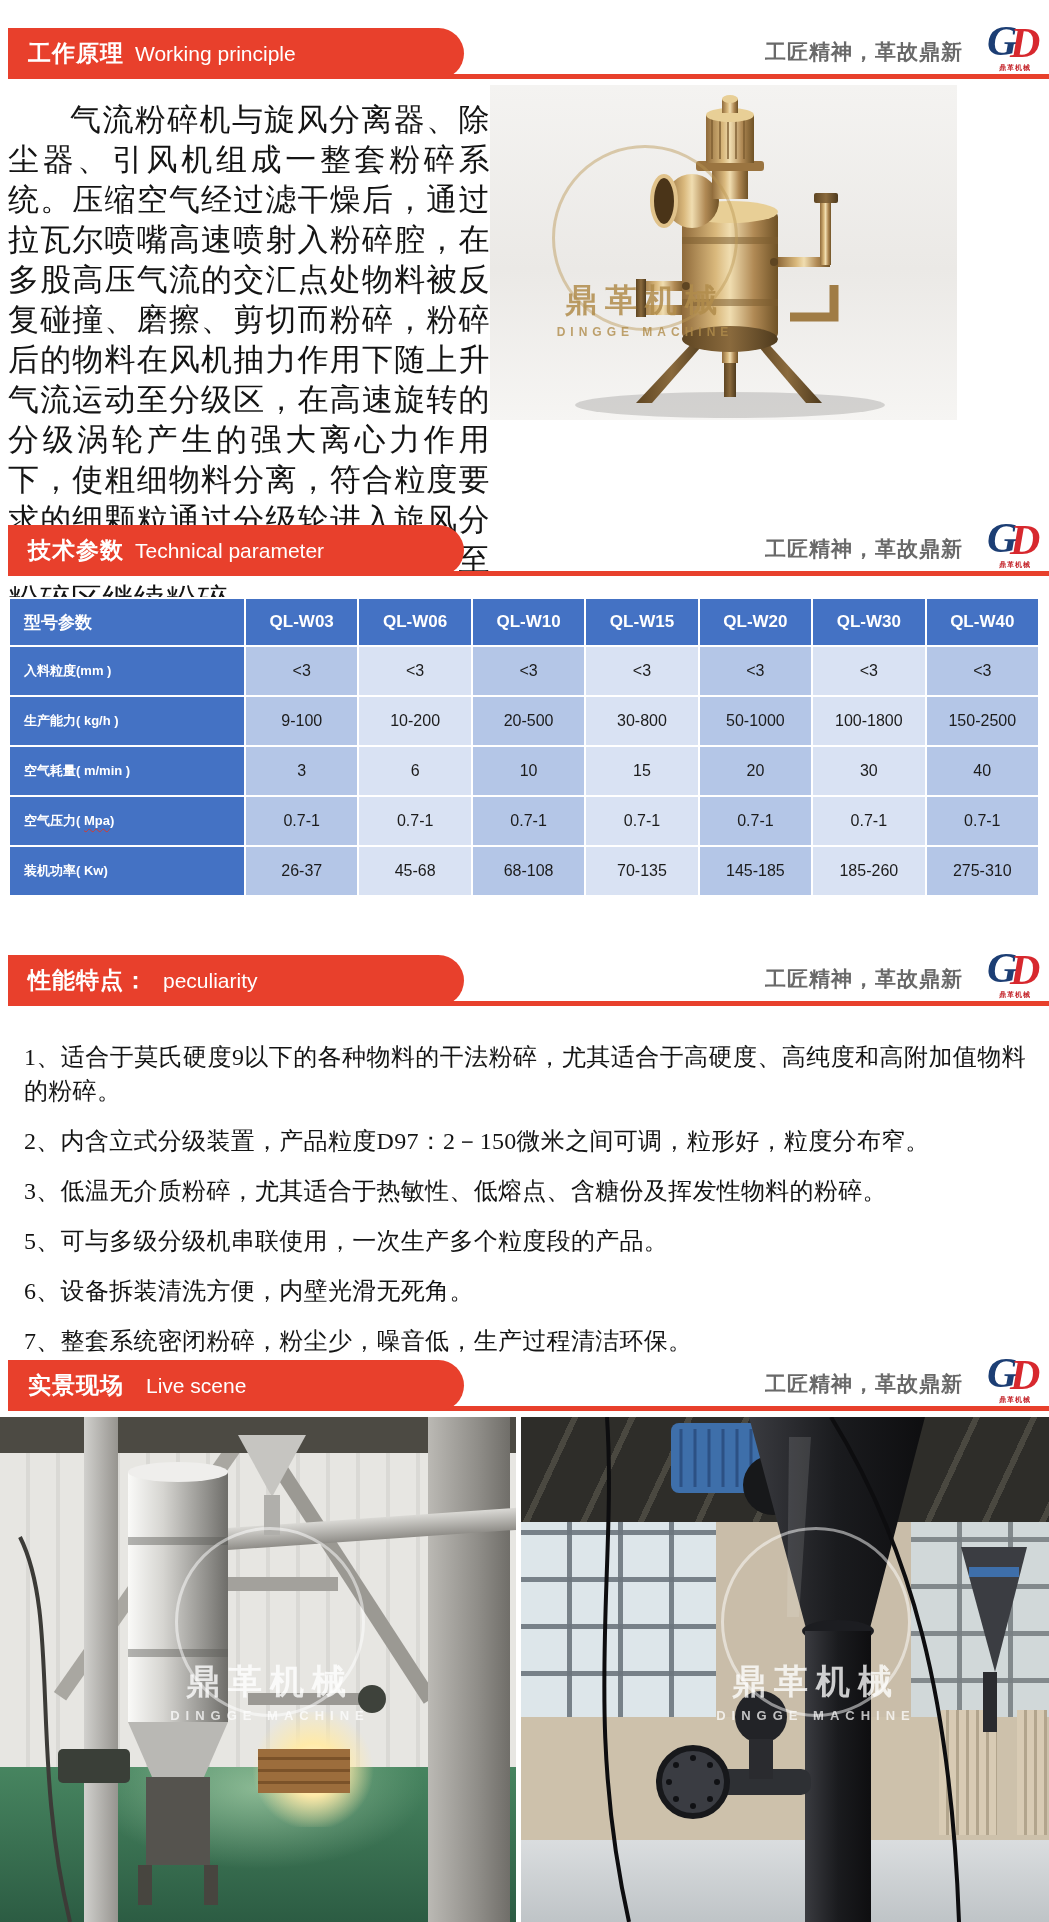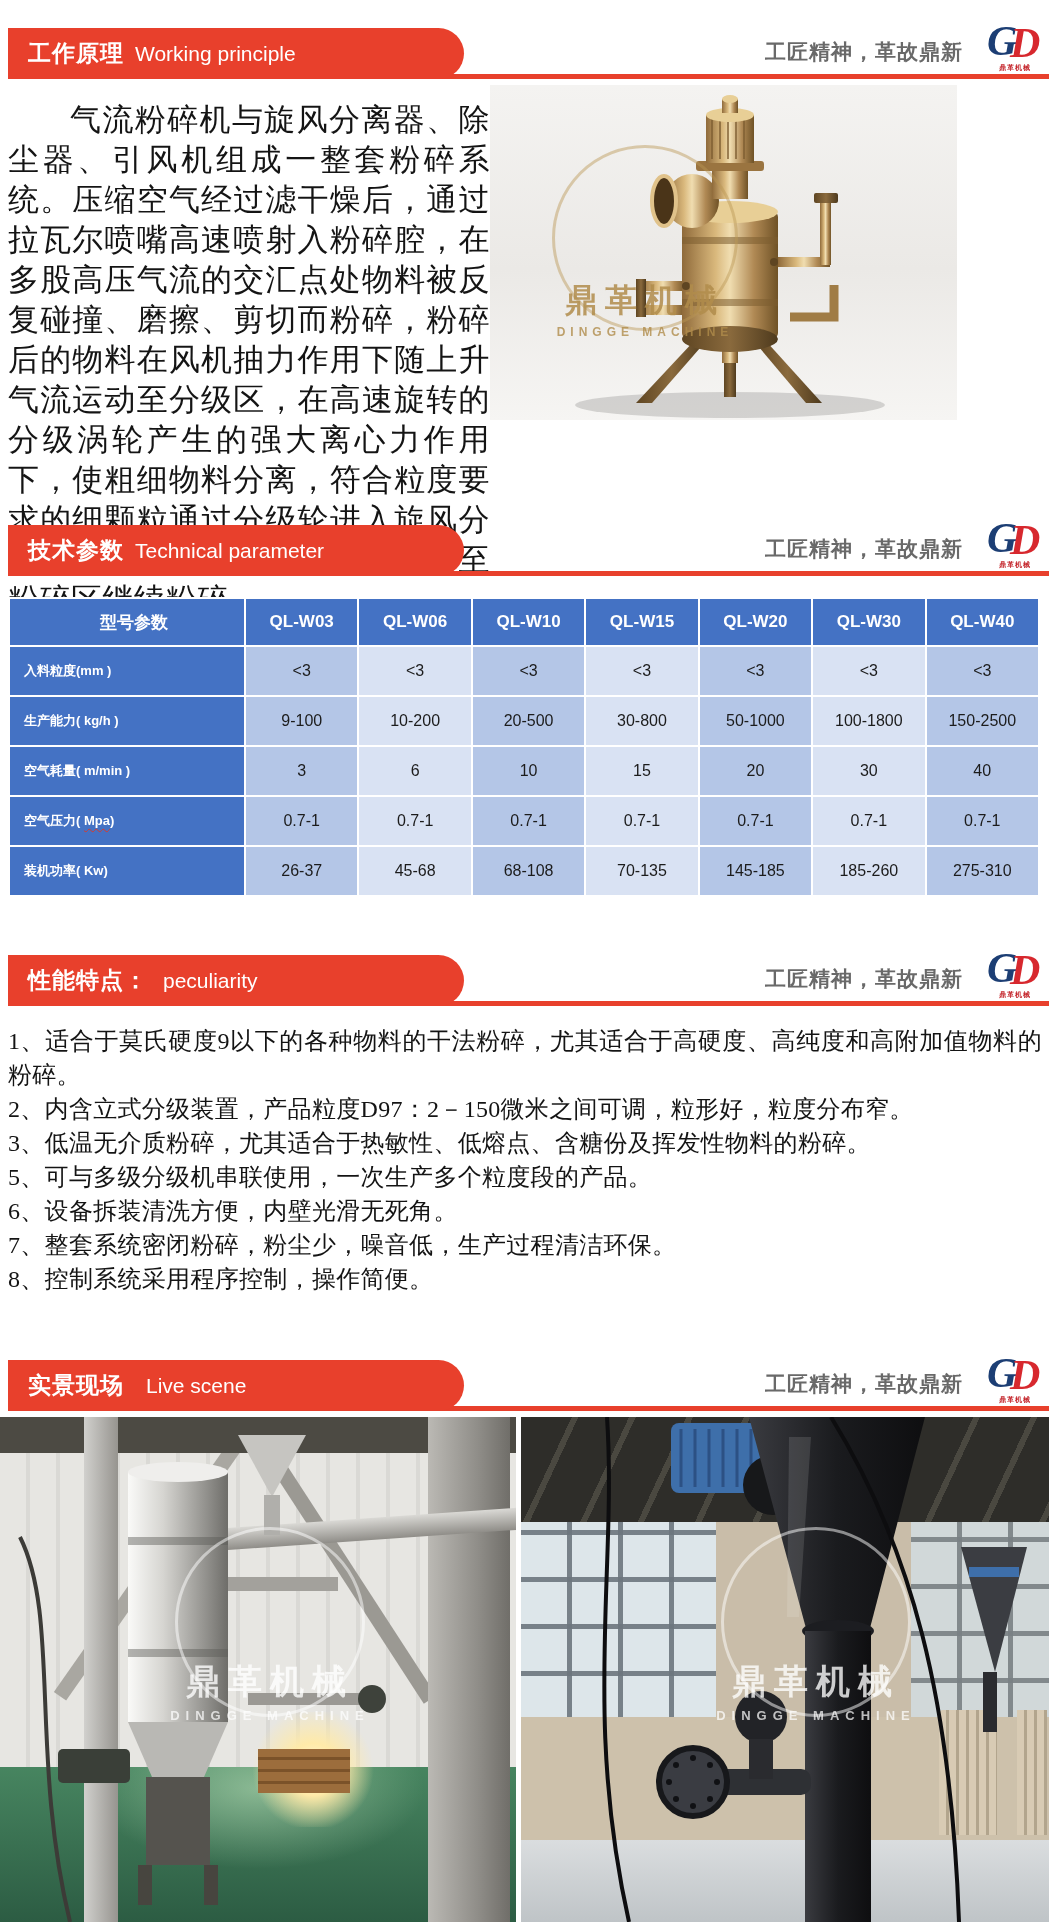--- a/index.html
+++ b/index.html
@@ -43,21 +43,21 @@
   #tech-table tbody th{background:var(--hdr-blue);color:#fff;font-size:13px;font-weight:700;
     text-align:left;padding-left:14px;height:50px;}
   #tech-table td{font-size:16px;color:#1c1c1c;}
   #tech-table td.dark{background:var(--cell-dark);}
   #tech-table td.light{background:var(--cell-light);}
   .wavy{text-decoration:underline wavy #d23b2f;text-decoration-thickness:1px;text-underline-offset:3px;}
 
   
   #feature-list{position:absolute;left:8px;top:1024px;width:1034px;
     font-family:"Liberation Serif","DejaVu Serif",serif;font-size:24px;line-height:34px;color:#141414;}
-  #feature-list p{margin:0;text-align:justify;letter-spacing:.3px;}
+  #feature-list p{margin:16px;text-align:justify;letter-spacing:.3px;}
 
   
   .photo{position:absolute;top:1417px;height:505px;overflow:hidden;background:#888;}
   .photo-left{left:0;width:516px;}
   .photo-right{left:521px;width:528px;}
   .abs{position:absolute;}
 
   
   .lp-wall{inset:0;background:repeating-linear-gradient(90deg,#e7e6e2 0 26px,#dad9d5 26px 30px);}
   .lp-beam{top:0;left:0;right:0;height:36px;background:#4c4a43;}
@@ -203,21 +203,21 @@
         <col>
         <col>
         <col>
         <col>
         <col>
         <col>
         <col>
       </colgroup>
       <thead>
         <tr>
-          <th style="text-align: center; padding-left: 14px;">型号参数</th>
+          <th style="text-align: left; padding-left: 14px;">型号参数</th>
           <th>QL-W03</th>
           <th>QL-W06</th>
           <th>QL-W10</th>
           <th>QL-W15</th>
           <th>QL-W20</th>
           <th>QL-W30</th>
           <th>QL-W40</th>
         </tr>
       </thead>
       <tbody>

